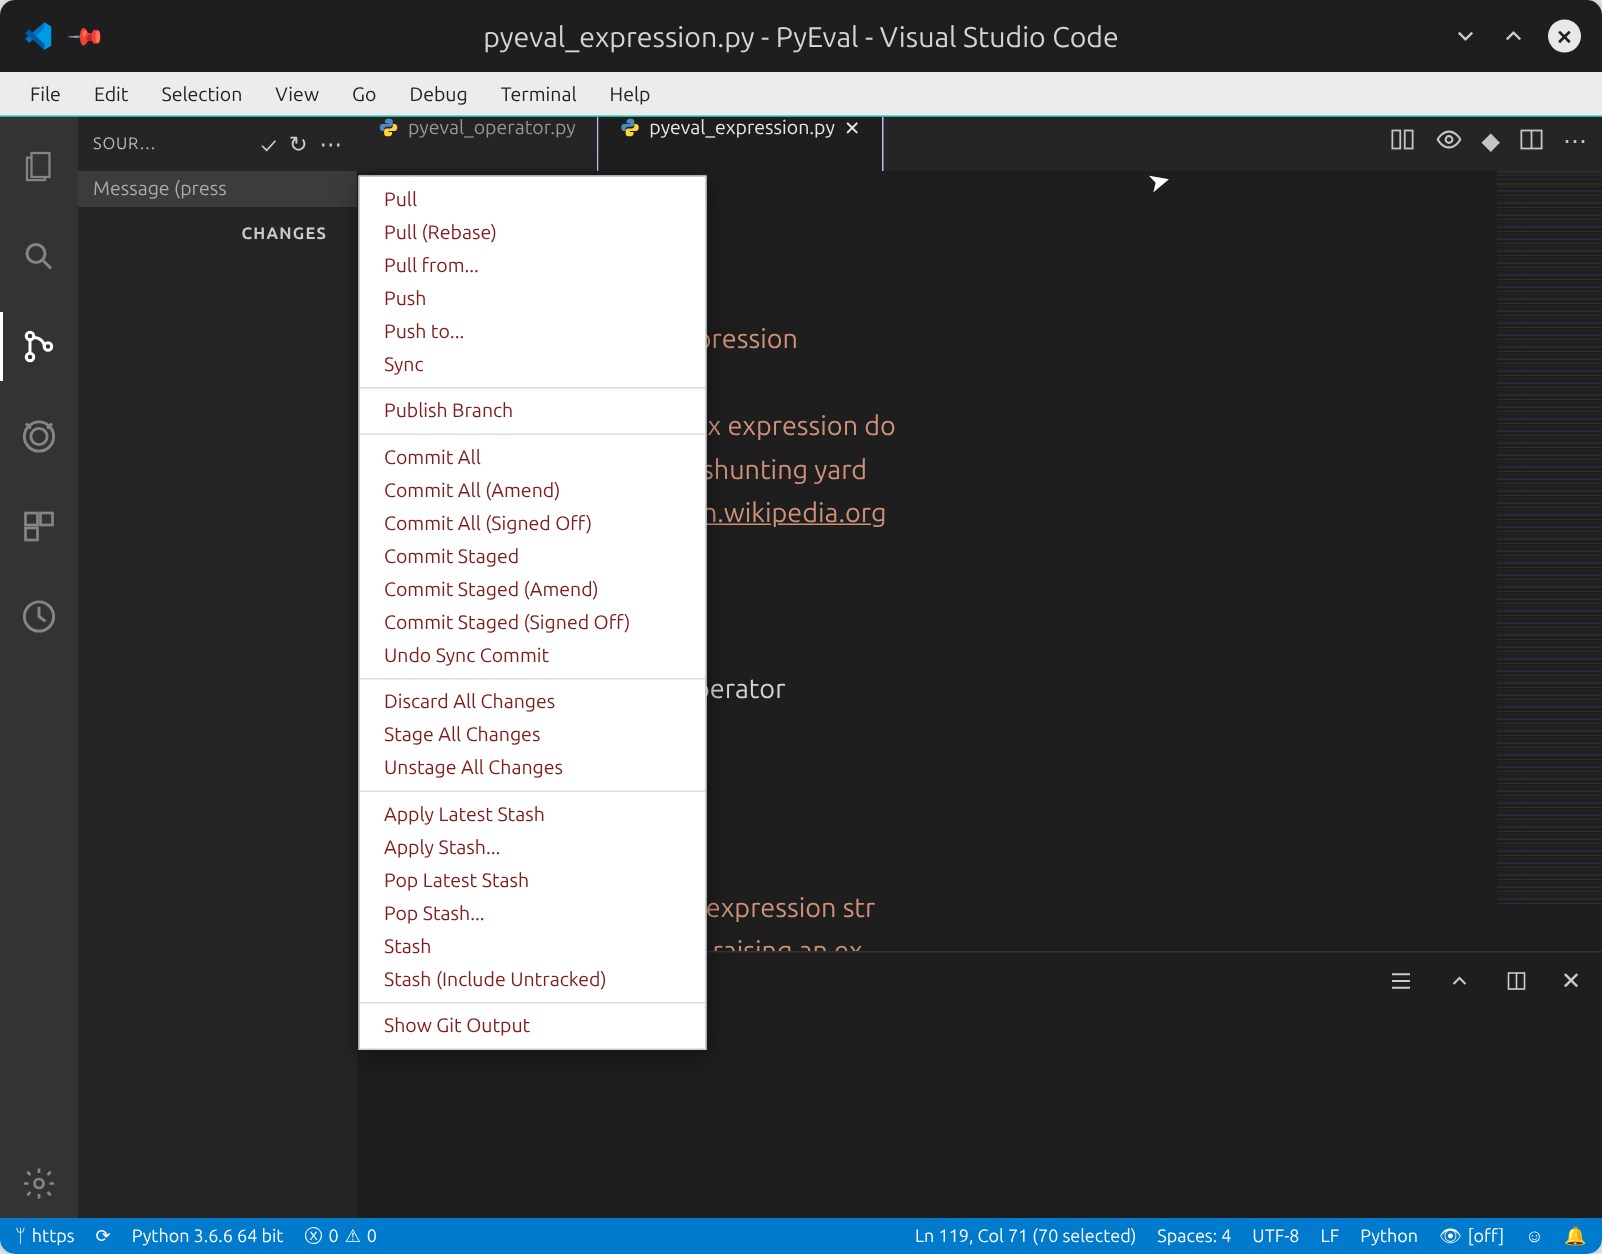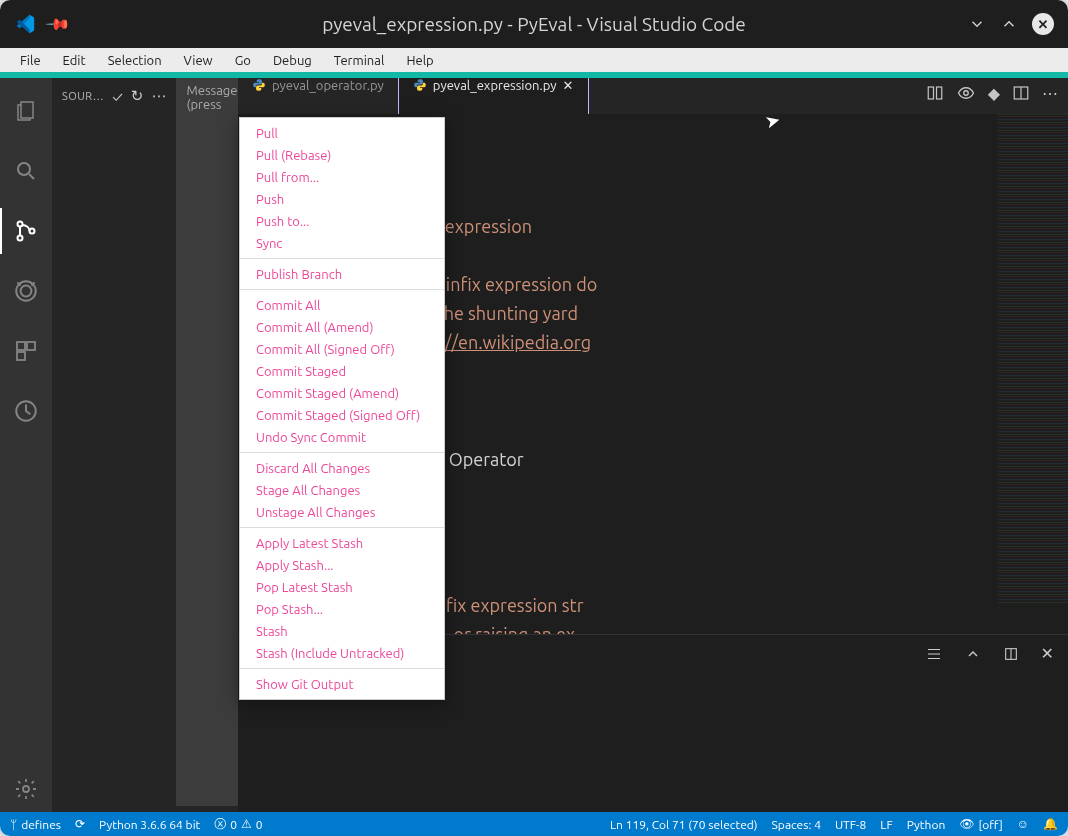--- a/index.html
+++ b/index.html
@@ -7,31 +7,31 @@
   .window { width:1068px; height:836px; background:#fff; border-radius:10px; overflow:hidden; display:flex; flex-direction:column; box-shadow:0 0 12px rgba(0,0,0,.3); position:relative; }
 
   .titlebar { height:48px; background:#1e1e1e; color:#d4d4d4; display:flex; align-items:center; padding:0 14px; position:relative; }
   .titlebar .logo { width:22px; height:22px; margin-right:12px; }
   .titlebar .pin { margin-right:10px; font-size:16px; transform:rotate(45deg); display:inline-block; color:#d4d4d4; }
   .titlebar .title { position:absolute; left:50%; transform:translateX(-50%); font-size:19px; }
   .titlebar .winbtns { margin-left:auto; display:flex; gap:14px; align-items:center; }
   .titlebar .winbtns span { cursor:pointer; }
   .titlebar .x { width:22px; height:22px; border-radius:50%; background:#e8e8e8; color:#1e1e1e; display:flex; align-items:center; justify-content:center; font-size:13px; font-weight:bold; }
 
-  .menubar { height:30px; background:#ececec; display:flex; align-items:center; padding:0 10px; gap:2px; font-size:13px; border-bottom:6px solid #14b8a6; }
+  .menubar { height:30px; background:#ececec; display:flex; align-items:center; padding:0 10px; gap:2px; font-size:13px; border-bottom:1px solid #14b8a6; }
   .menubar .item { padding:3px 10px; cursor:pointer; color:#222; }
 
   .content { flex:1; display:flex; background:#252526; overflow:hidden; }
   .activitybar { width:52px; background:#333333; display:flex; flex-direction:column; align-items:center; padding-top:10px; gap:14px; }
   .activitybar .ab-icon { width:52px; height:46px; display:flex; align-items:center; justify-content:center; color:#858585; font-size:22px; cursor:pointer; position:relative; }
   .activitybar .ab-icon.active { color:#fff; }
   .activitybar .ab-icon.active::before { content:""; position:absolute; left:0; top:0; bottom:0; width:2px; background:#fff; }
   .activitybar .spacer { flex:1; }
 
-  .sidebar { width:186px; background:#252526; color:#ccc; display:flex; flex-direction:row; font-size:12px; overflow:visible; }
+  .sidebar { width:186px; background:#252526; color:#ccc; display:flex; flex-direction:column; font-size:12px; overflow:visible; }
   .sidebar-header { height:36px; display:flex; align-items:center; padding:0 10px; gap:8px; white-space:nowrap; }
   .sidebar-header .title { font-size:11px; letter-spacing:.5px; flex:1; overflow:hidden; text-overflow:ellipsis; color:#bbb; }
   .sidebar-header .hicon { color:#ccc; font-size:15px; cursor:pointer; }
   .msg-input { padding:5px 10px; background:#3c3c3c; color:#aaa; font-size:13px; margin:0 0 6px 0; }
   .changes-hdr { padding:6px 20px; font-size:11px; font-weight:bold; letter-spacing:.8px; color:#ccc;text-align:right; }
 
   .editor-area { flex:1; display:flex; flex-direction:column; background:#1e1e1e; position:relative; }
   .tabs { height:36px; background:#252526; display:flex; }
   .tab { display:flex; align-items:flex-start; gap:6px; padding:0 14px; font-size:13px; color:#969696; border-right:1px solid #c4b5fd; cursor:pointer; }
   .tab.active { background:#1e1e1e; color:#e8e8e8; }
@@ -55,21 +55,21 @@
   .panel .ptab.active { color:#e7e7e7; border-bottom:1px solid #e7e7e7; padding-bottom:2px; }
   .panel .pspace { flex:1; }
   .panel .pico { color:#ccc; font-size:16px; cursor:pointer; }
   .panel-body { flex:0 0 140px; background:#1e1e1e; }
 
   .statusbar { height:24px; background:#007acc; color:#fff; display:flex; align-items:center; font-size:12px; padding:0 10px; gap:14px; }
   .statusbar .sb-item { display:flex; align-items:center; gap:4px; cursor:pointer; }
   .statusbar .sb-space { flex:1; }
 
   
-  .context-menu { position:absolute; left:239px; top:117px; width:206px; background:#fff; color:#ec4899; font-size:13px; box-shadow:0 4px 16px rgba(0,0,0,.4); border:1px solid #ccc; padding:4px 0; z-index:100; }
+  .context-menu { position:absolute; left:239px; top:117px; width:232px; background:#fff; color:#7f1d1d; font-size:13px; box-shadow:0 4px 16px rgba(0,0,0,.4); border:1px solid #ccc; padding:4px 0; z-index:100; }
   .context-menu .mitem { padding:4px 16px; cursor:pointer; }
   .context-menu .sep { height:1px; background:#ddd; margin:4px 0; }
 
   .cursor-arrow { position:absolute; left:765px; top:110px; font-size:18px; color:#fff; z-index:50; transform:rotate(-15deg); }
 
   svg { display:block; }
 </style>
 </head>
 <body>
 
@@ -259,21 +259,21 @@
               <path d="M12 4v16"></path>
             </svg>
           </span>
         <span class="pico">✕</span>
       </div>
       <div class="panel-body"></div>
     </div>
   </div>
 
   <div class="statusbar">
-    <span class="sb-item">ᛘ <span>defines</span></span>
+    <span class="sb-item">ᛘ <span>https</span></span>
     <span class="sb-item">⟳</span>
     <span class="sb-item">Python 3.6.6 64 bit</span>
     <span class="sb-item">ⓧ <span>0</span> ⚠ <span>0</span></span>
     <span class="sb-space"></span>
     <span class="sb-item">Ln 119, Col 71 (70 selected)</span>
     <span class="sb-item">Spaces: 4</span>
     <span class="sb-item">UTF-8</span>
     <span class="sb-item">LF</span>
     <span class="sb-item">Python</span>
     <span class="sb-item">👁 <span>[off]</span></span>

